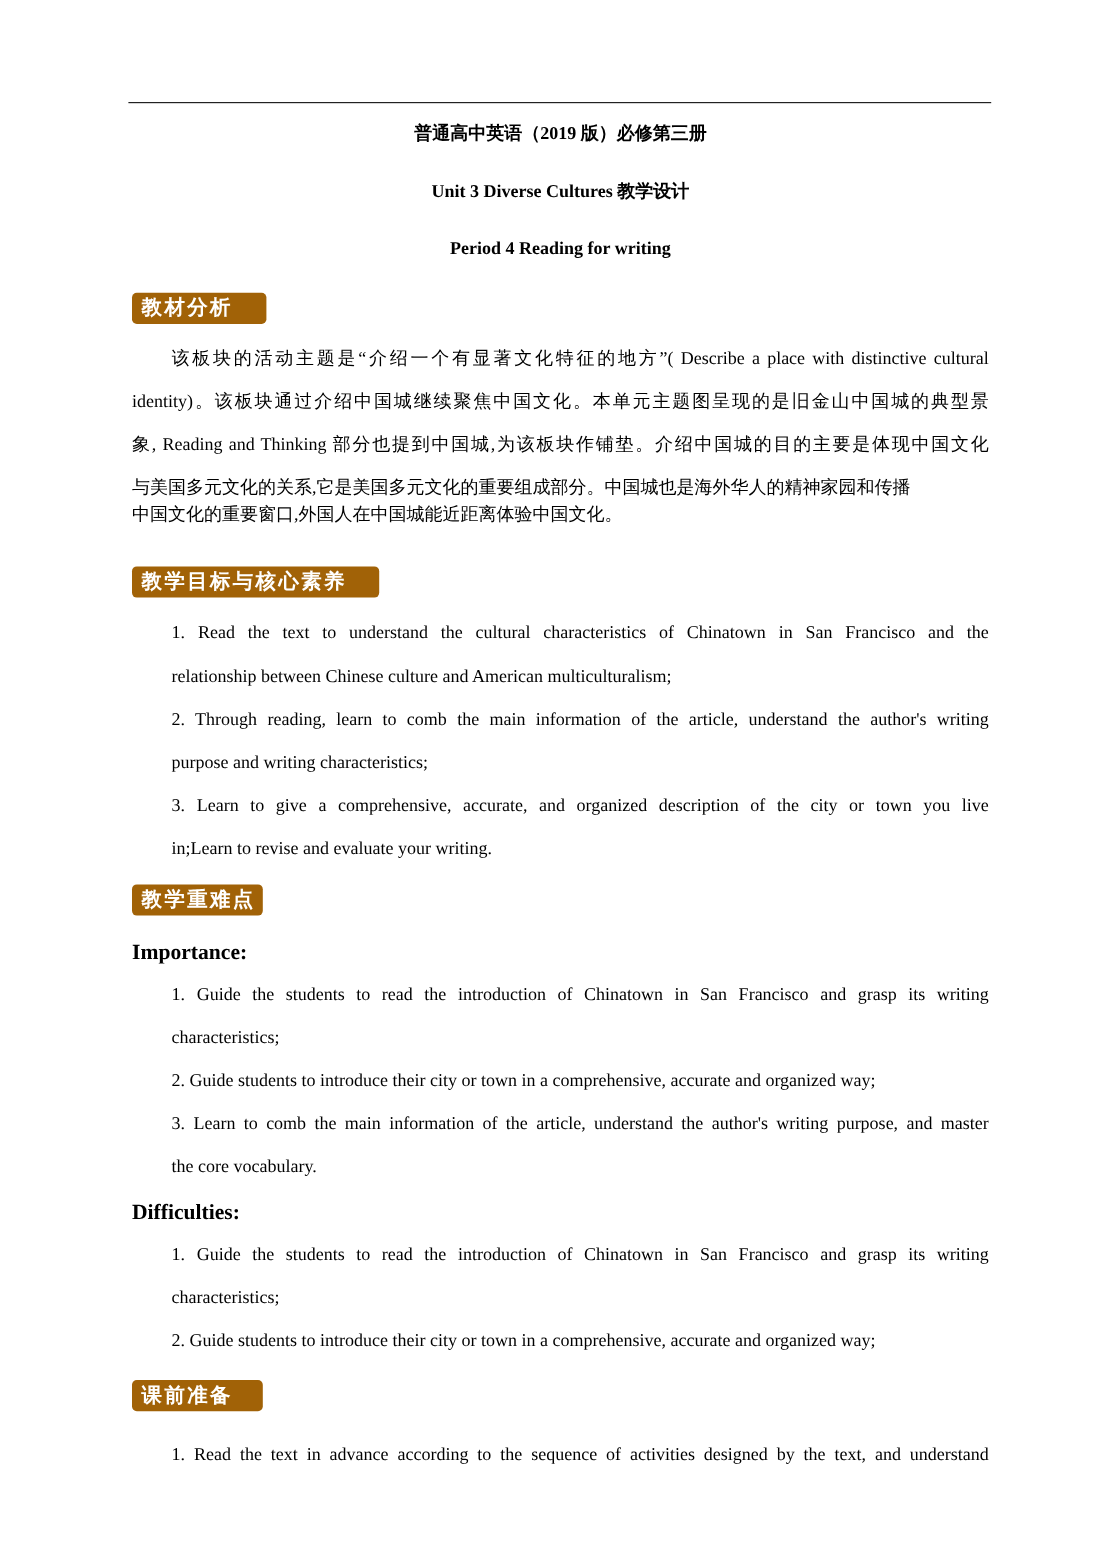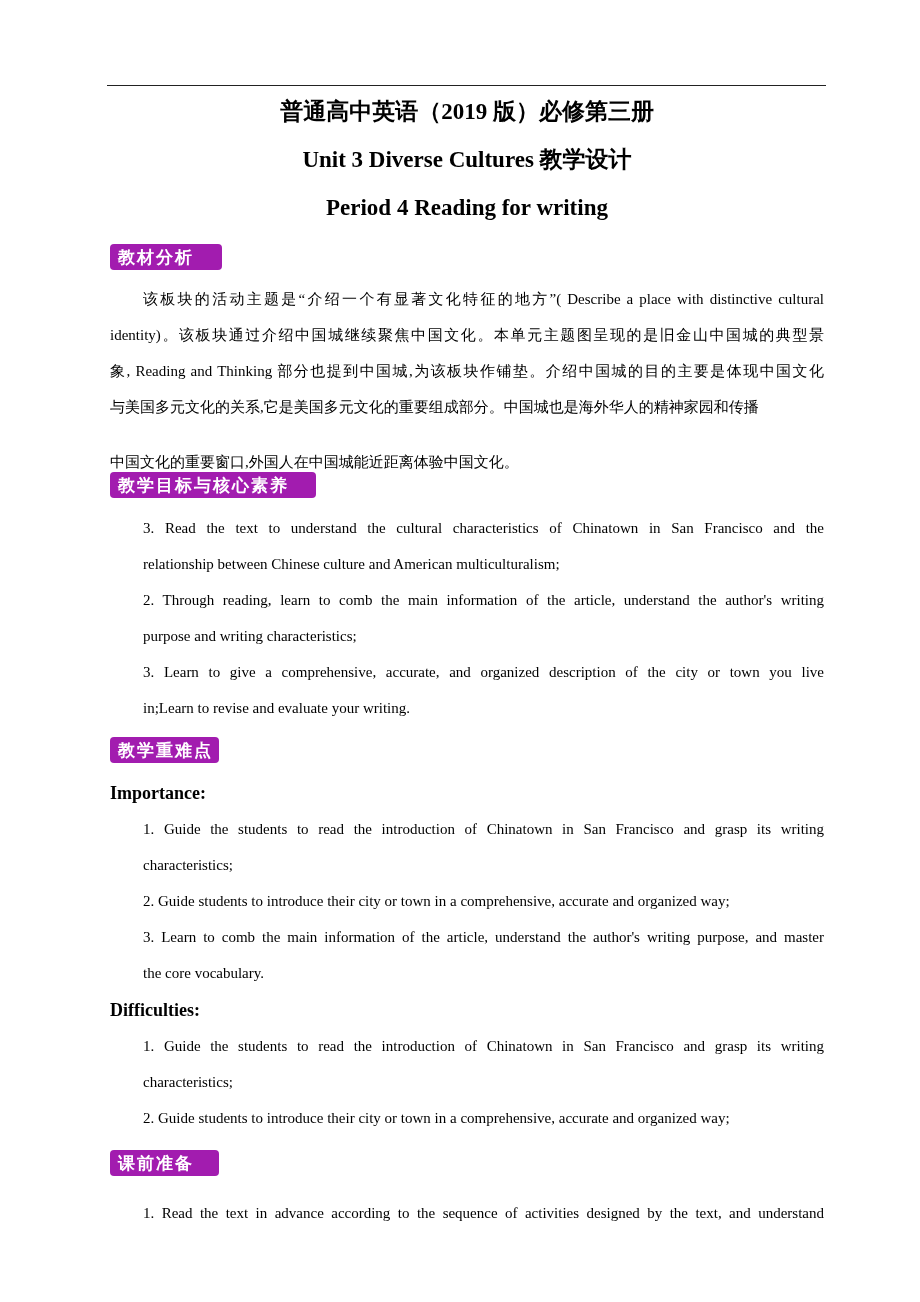--- a/index.html
+++ b/index.html
@@ -27,29 +27,29 @@
       width: 719px;
       height: 0;
       border-top: 1.5px solid #222;
     }
     .title {
       position: absolute;
       left: 110px;
       width: 714px;
       text-align: center;
       font-weight: bold;
-      font-size: 23px;
+      font-size: 15px;
       line-height: 30px;
       white-space: nowrap;
     }
     .badge {
       position: absolute;
       left: 110px;
       height: 26px;
-      background: #a21caf;
+      background: #a16207;
       border-radius: 4px;
       color: #fff;
       font-family: "DejaVu Sans", "Liberation Sans", sans-serif;
       font-weight: bold;
       font-size: 17px;
       line-height: 26px;
       padding: 0 8px;
       letter-spacing: 2px;
       white-space: nowrap;
       box-sizing: border-box;
@@ -88,25 +88,25 @@
   <div class="title" style="top:97px;">普通高中英语（2019 版）必修第三册</div>
   <div class="title" style="top:145px;">Unit 3 Diverse Cultures  教学设计</div>
   <div class="title" style="top:193px;">Period 4 Reading for writing</div>
 
   <div class="badge" style="top:244px; width:112px;">教材分析</div>
 
   <div class="line indent justify" style="top:289px;">该板块的活动主题是“介绍一个有显著文化特征的地方”( Describe a place with distinctive cultural</div>
   <div class="line justify" style="top:325px;">identity)。该板块通过介绍中国城继续聚焦中国文化。本单元主题图呈现的是旧金山中国城的典型景</div>
   <div class="line" style="top:397px;">与美国多元文化的关系,它是美国多元文化的重要组成部分。中国城也是海外华人的精神家园和传播</div>
   <div class="line justify" style="top:361px;">象, Reading and Thinking 部分也提到中国城,为该板块作铺垫。介绍中国城的目的主要是体现中国文化</div>
-  <div class="line" style="top:452px;">中国文化的重要窗口,外国人在中国城能近距离体验中国文化。</div>
+  <div class="line" style="top:419px;">中国文化的重要窗口,外国人在中国城能近距离体验中国文化。</div>
 
   <div class="badge" style="top:472px; width:206px;">教学目标与核心素养</div>
 
-  <div class="line indent justify" style="top:518px;">3. Read the text to understand the cultural characteristics of Chinatown in San Francisco and the</div>
+  <div class="line indent justify" style="top:518px;">1. Read the text to understand the cultural characteristics of Chinatown in San Francisco and the</div>
   <div class="line indent" style="top:554px;">relationship between Chinese culture and American multiculturalism;</div>
   <div class="line indent justify" style="top:590px;">2. Through reading, learn to comb the main information of the article, understand the author's writing</div>
   <div class="line indent" style="top:626px;">purpose and writing characteristics;</div>
   <div class="line indent justify" style="top:662px;">3. Learn to give a comprehensive, accurate, and organized description of the city or town you live</div>
   <div class="line indent" style="top:698px;">in;Learn to revise and evaluate your writing.</div>
 
   <div class="badge" style="top:737px; width:109px;">教学重难点</div>
 
   <div class="sub-heading" style="top:783px;">Importance:</div>
 

